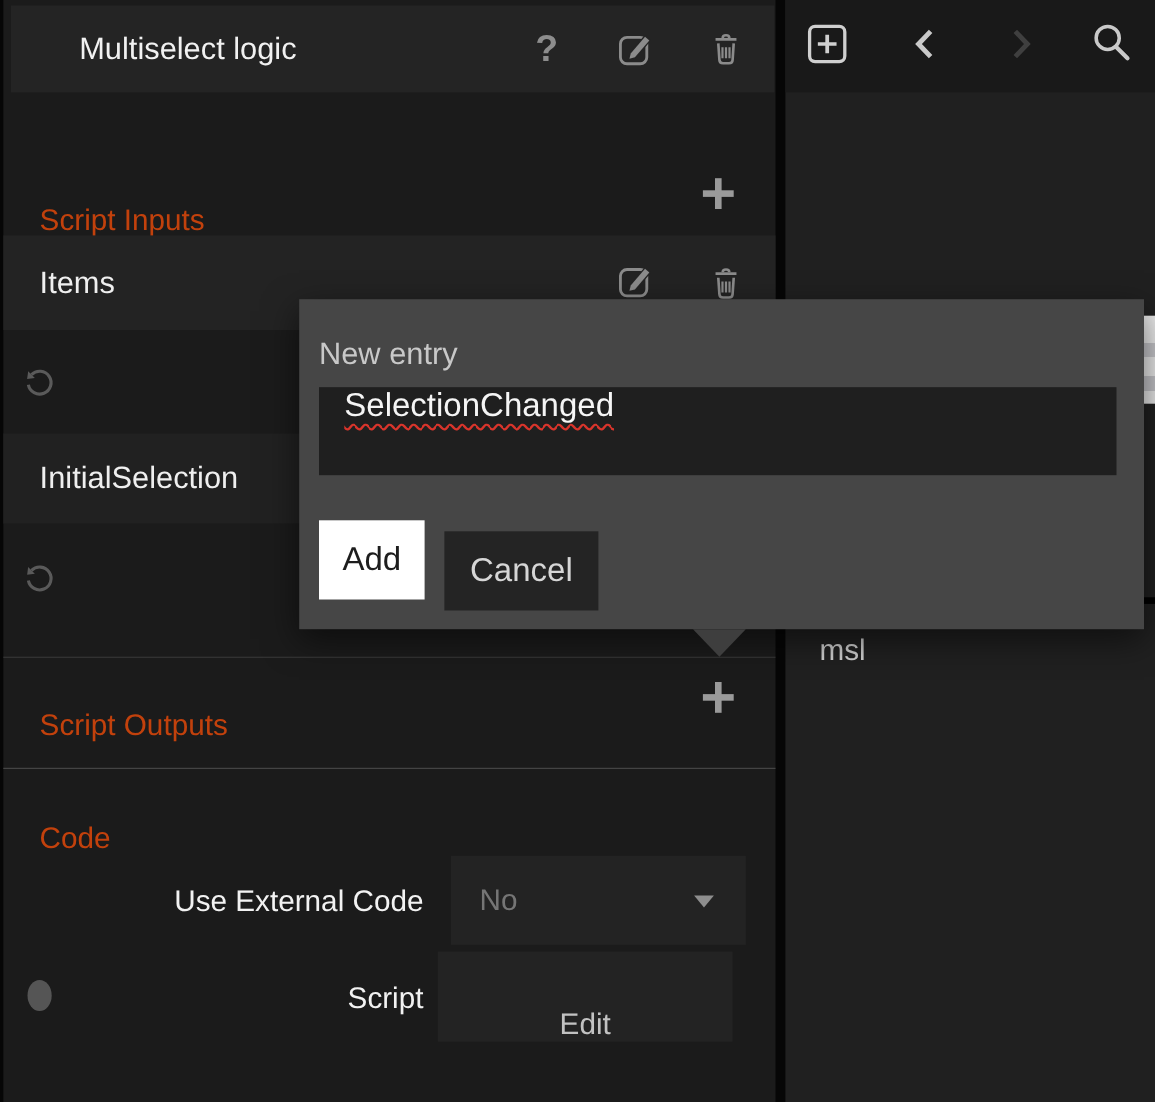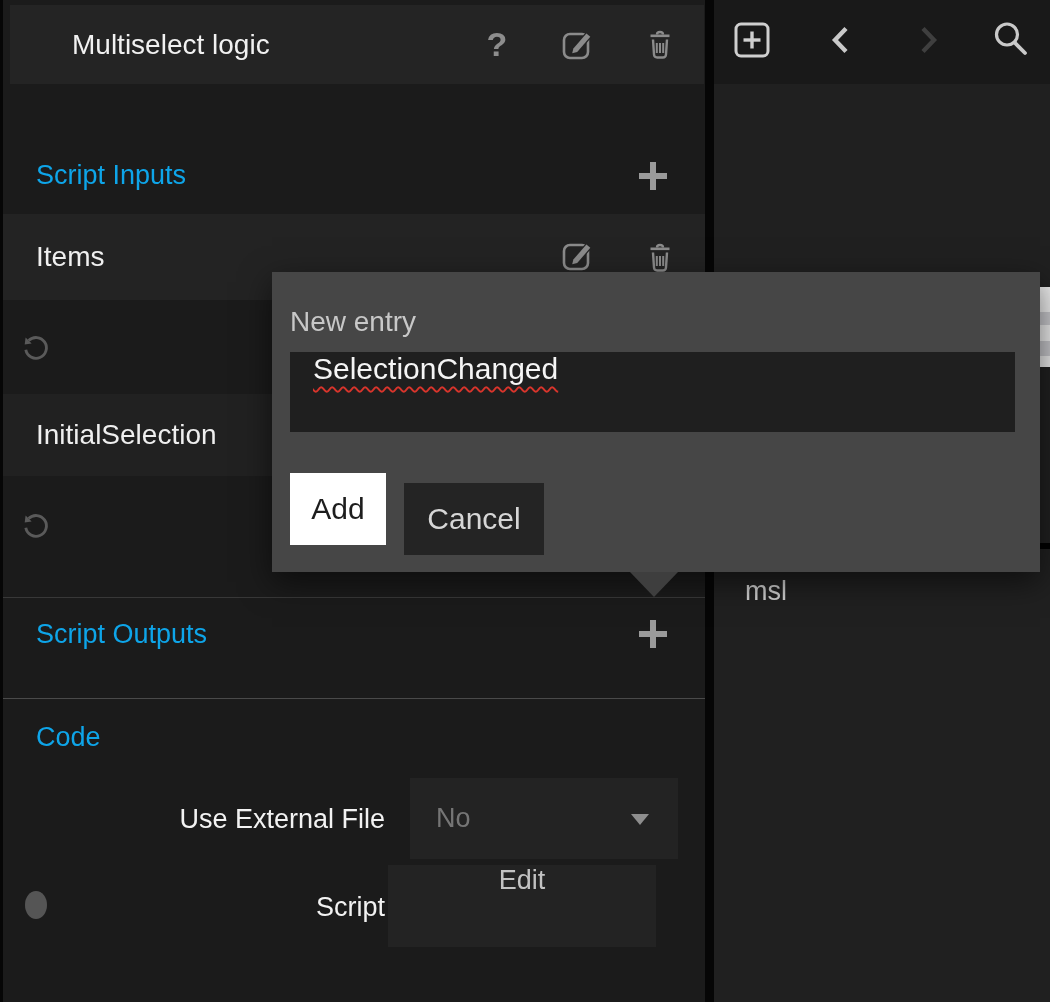--- a/index.html
+++ b/index.html
@@ -12,21 +12,21 @@
   .abs{position:absolute;}
 
   
   .left-panel{left:3px;top:0;width:702px;height:1002px;background:#1b1b1b;}
   .header-bar{left:10px;top:5px;width:694px;height:79px;background:#242424;}
   .header-title{left:36px;top:5px;height:79px;display:flex;align-items:center;
     font-size:28px;color:#f1f1f1;margin-left:36px;}
   .help-glyph{left:482px;top:25px;width:30px;font-size:34px;font-weight:bold;
     color:#8d8d8d;text-align:center;line-height:38px;}
 
-  .section-label{font-size:27px;color:#0ea5e9;}
+  .section-label{font-size:27px;color:#c2410c;margin-top:25px;}
   .row{left:3px;width:702px;}
   .row-label{left:36px;font-size:28px;color:#efefef;}
 
   .divider{left:3px;width:702px;height:1px;}
 
   .form-label{width:285px;text-align:right;font-size:27px;color:#f2f2f2;}
   .input-box{background:#232323;}
   .muted{color:#757575;}
   .btn-text{color:#c2c2c2;}
 
@@ -123,28 +123,28 @@
   <div class="abs divider" style="top:597px;background:#383838"></div>
   <div class="abs section-label" style="left:36px;top:619px">Script Outputs</div>
   <svg class="abs icon" style="left:636px;top:617px" width="34" height="34" viewBox="0 0 34 34">
     <rect x="3" y="14" width="28" height="6" fill="#9a9a9a"></rect>
     <rect x="14" y="3" width="6" height="28" fill="#9a9a9a"></rect>
   </svg>
 
   <div class="abs divider" style="top:698px;background:#4a4a4a"></div>
   <div class="abs section-label" style="left:36px;top:722px">Code</div>
 
-  <div class="abs form-label" style="left:100px;top:804px">Use External File</div>
+  <div class="abs form-label" style="left:100px;top:804px">Use External Code</div>
   <div class="abs input-box" style="left:410px;top:778px;width:268px;height:81px">
     <div class="abs muted" style="left:26px;top:0;height:81px;display:flex;align-items:center;font-size:27px">No</div>
     <div class="abs caret-down" style="left:221px;top:36px"></div>
   </div>
 
   <div class="abs form-label" style="left:100px;top:892px">Script</div>
-  <div class="abs input-box" style="left:388px;top:865px;width:268px;height:82px;display:flex;align-items:flex-start;justify-content:center">
+  <div class="abs input-box" style="left:398px;top:865px;width:268px;height:82px;display:flex;align-items:flex-end;justify-content:center">
     <span class="btn-text" style="font-size:27px">Edit</span>
   </div>
 
   <div class="abs dot" style="left:25px;top:891px"></div>
 
   <div class="abs right-panel">
     <div class="abs right-topbar"></div>
 
     <svg class="abs icon" style="left:19px;top:21px" width="38" height="38" viewBox="0 0 38 38">
       <rect x="3" y="3" width="32" height="32" rx="5" fill="none" stroke="#cfcfcf" stroke-width="3"></rect>

